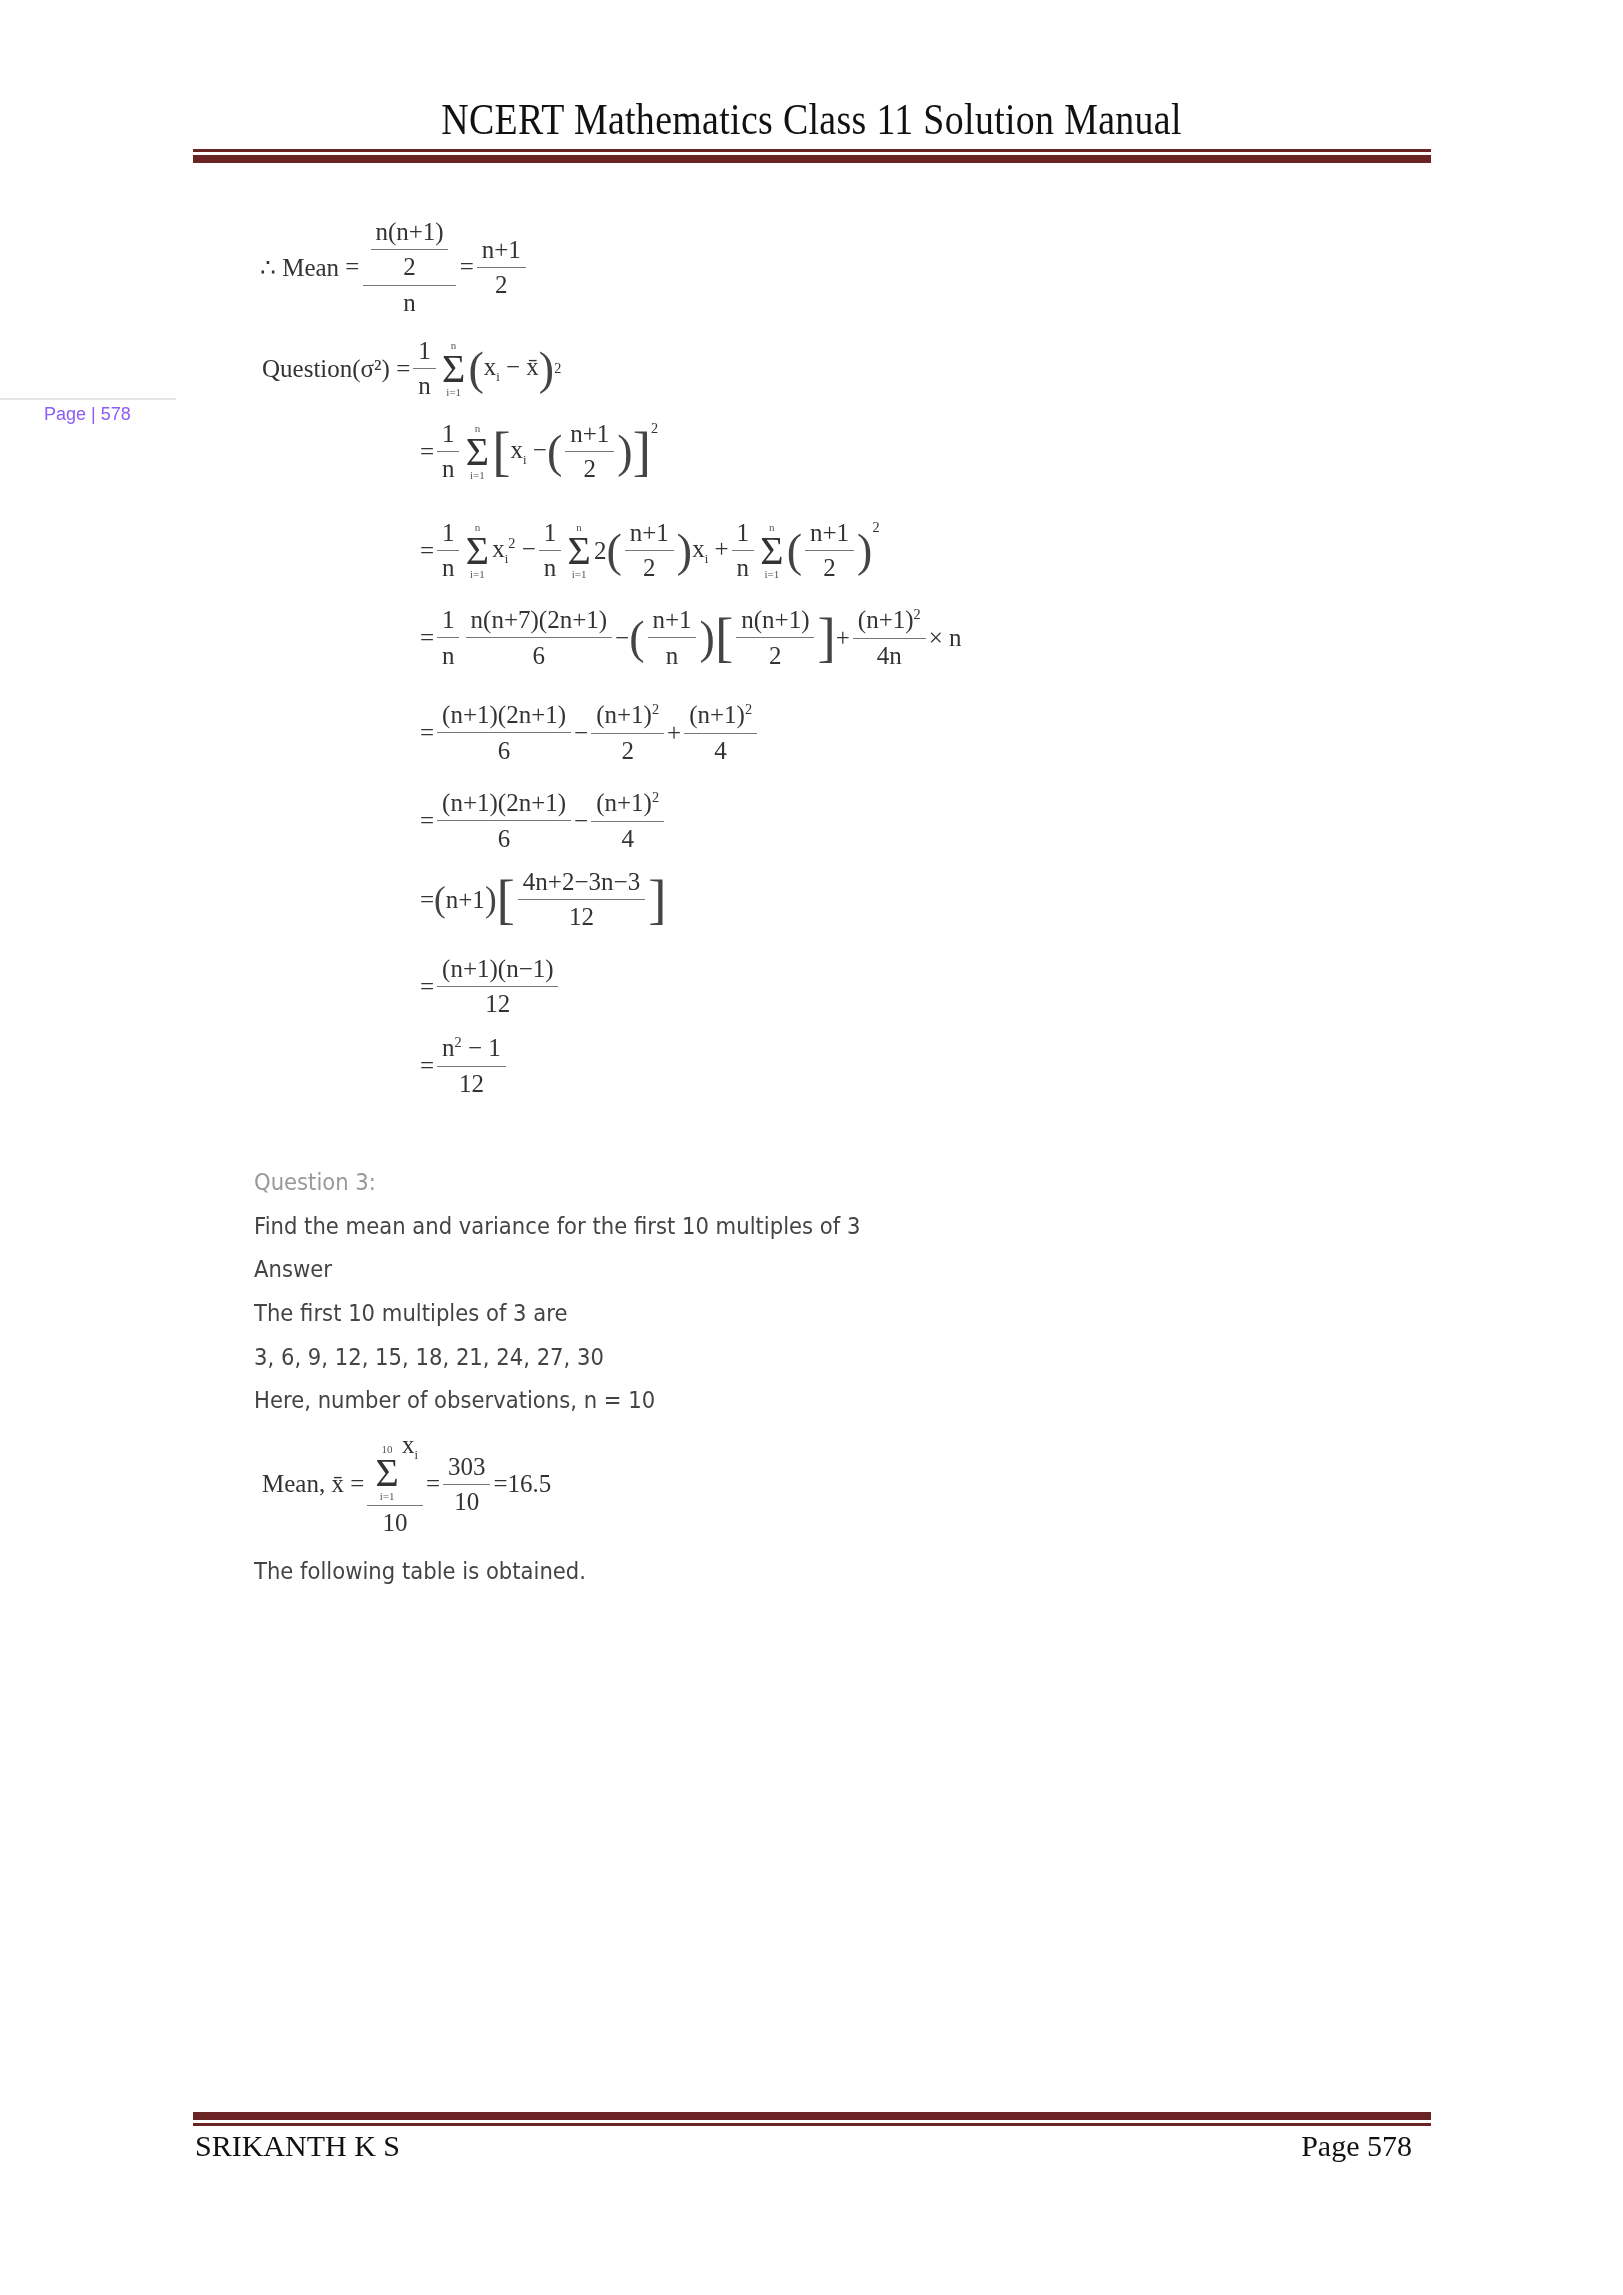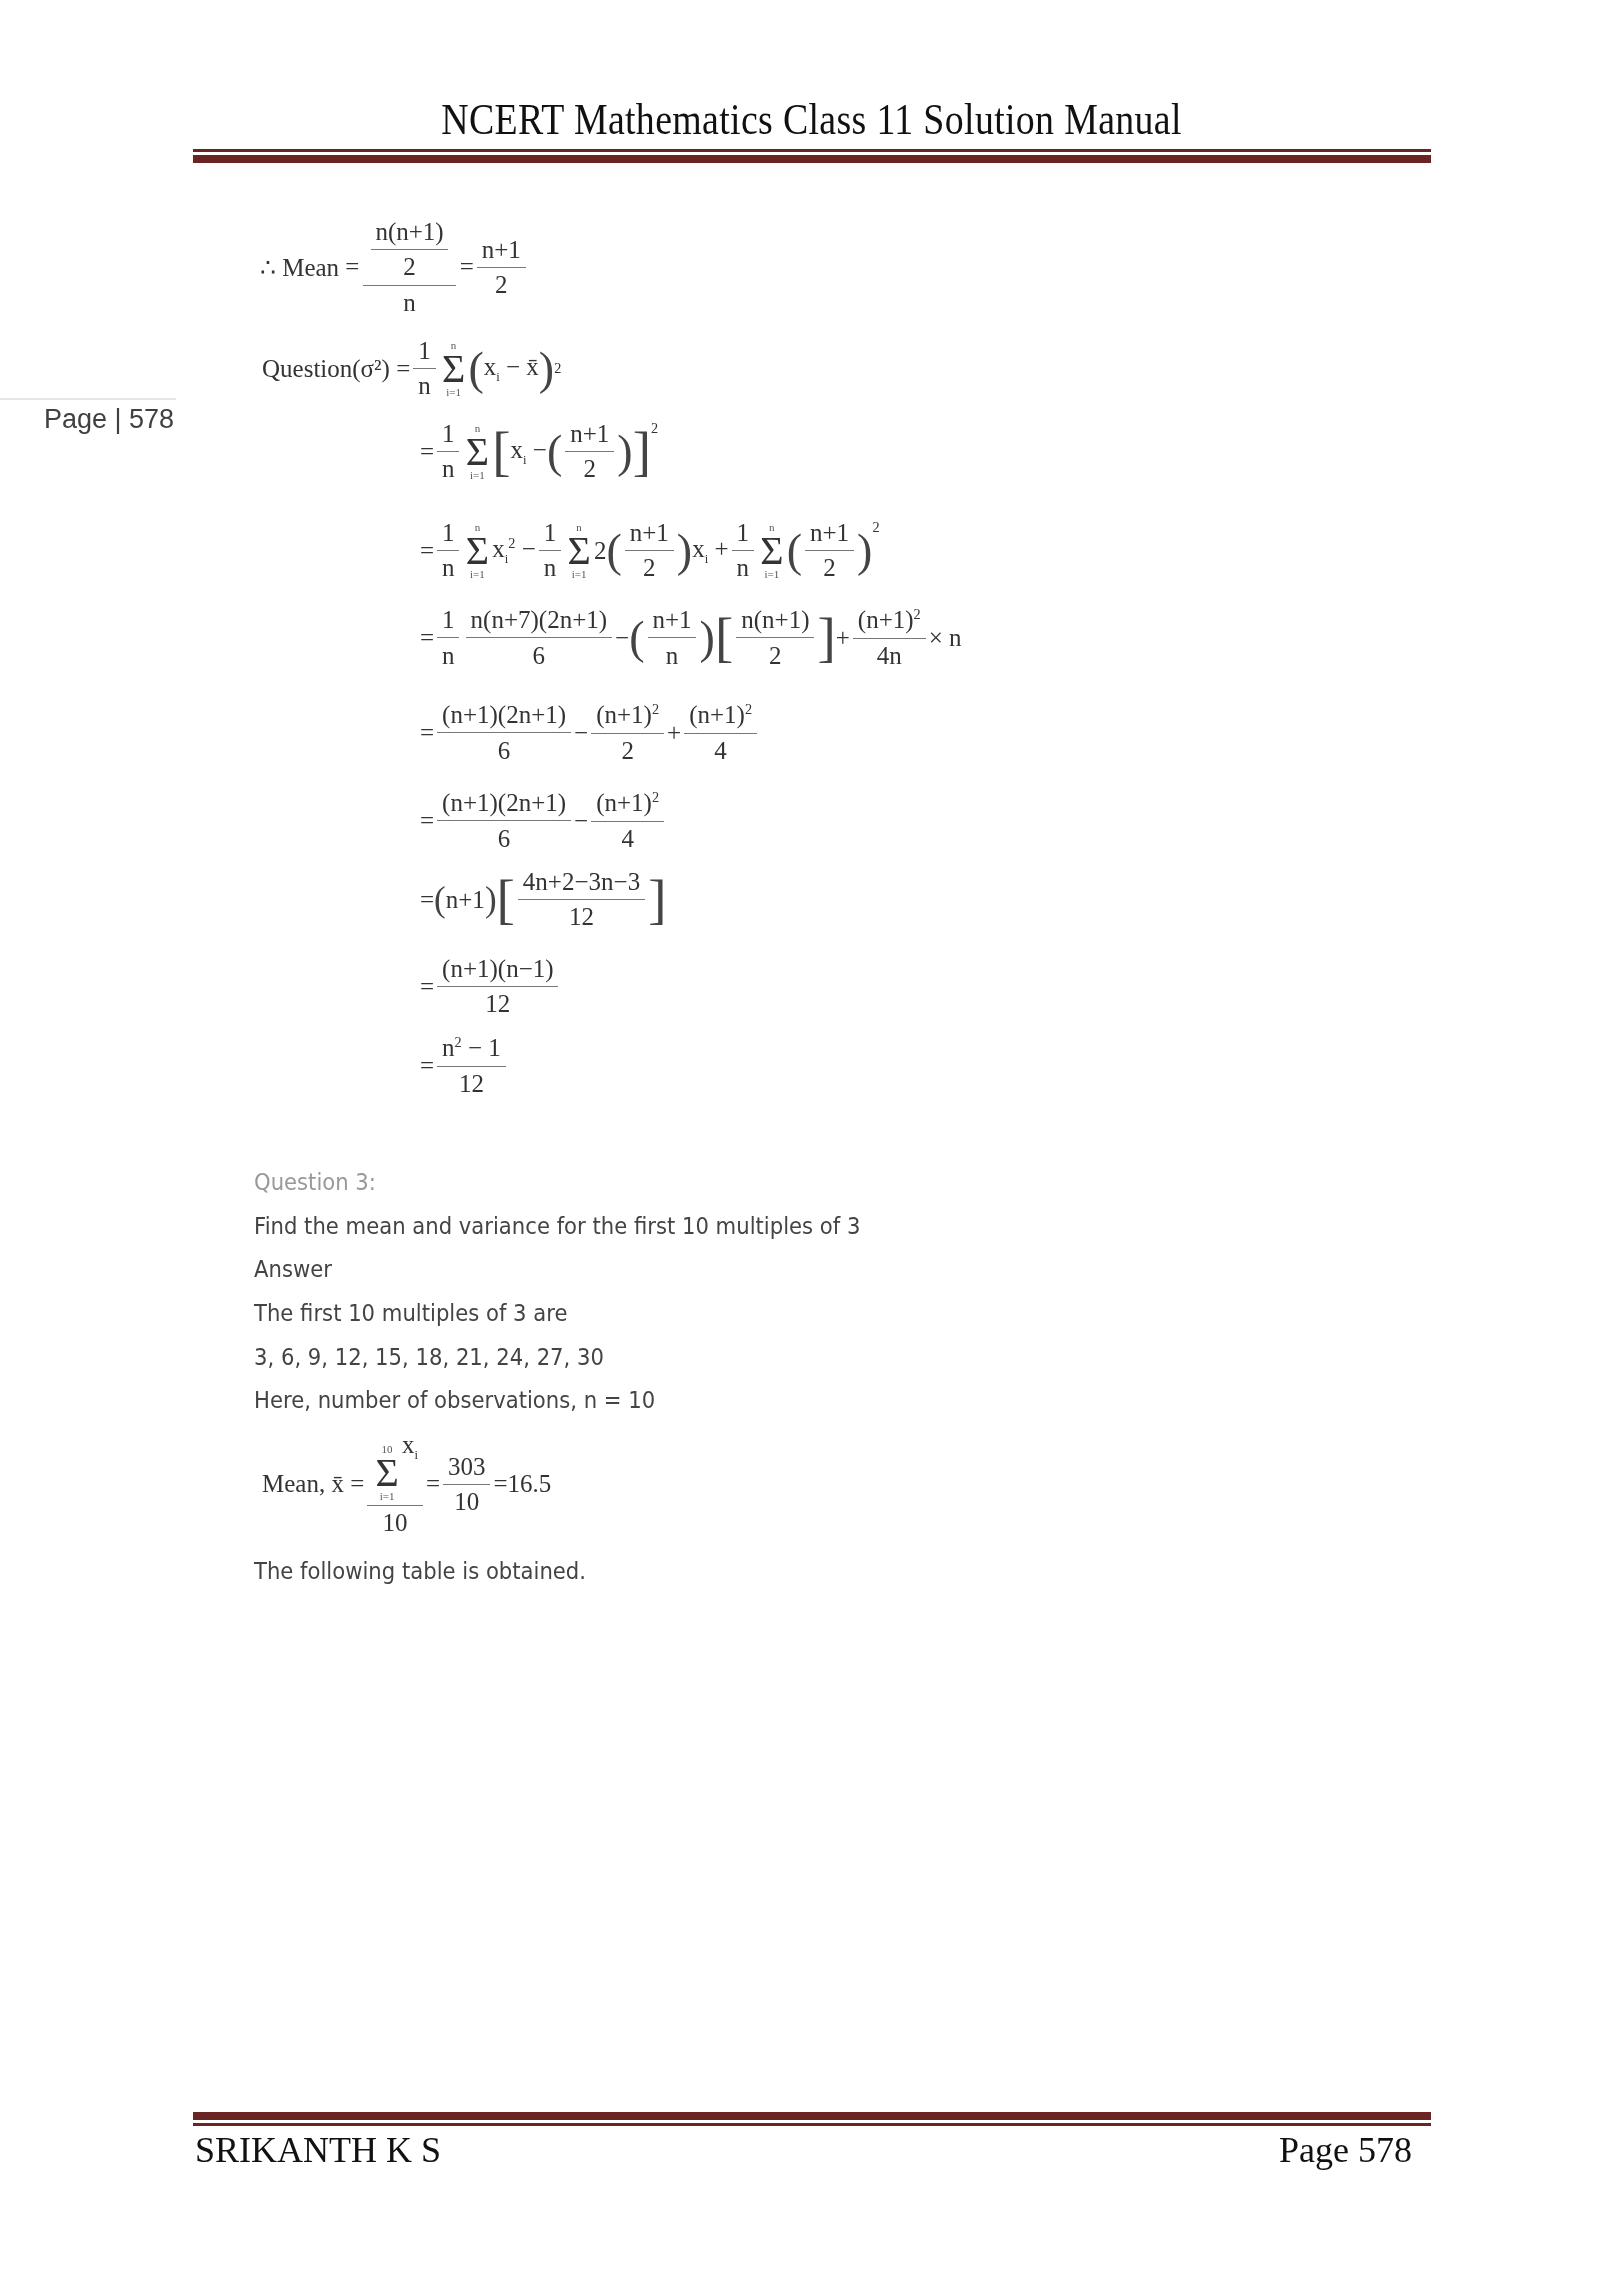--- a/index.html
+++ b/index.html
@@ -12,25 +12,25 @@
     position: absolute; top: 94px; left: 0; width: 1623px; text-align: center;
     font-family: "Liberation Serif", serif; font-size: 44px; color: #111;
     transform: scaleX(0.86); transform-origin: 812px 0;
     letter-spacing: 0.4px;
   }
   .rule-thin { position: absolute; left: 193px; width: 1238px; height: 3.2px; background: #6b2424; }
   .rule-thick { position: absolute; left: 193px; width: 1238px; height: 8px; background: #6b2424; }
   .side-rule { position: absolute; top: 398px; left: 0; width: 176px; height: 1.6px; background: #e6e6e6; }
   .page-side {
     position: absolute; top: 404px; left: 44px;
-    font-family: "Liberation Sans", sans-serif; font-size: 27px; color: #404040;
+    font-family: "Liberation Sans", sans-serif; font-size: 18px; color: #8b5cf6;
   }
   .footer-left, .footer-right {
     position: absolute; top: 2129px;
-    font-family: "Liberation Serif", serif; font-size: 36px; color: #111;
+    font-family: "Liberation Serif", serif; font-size: 30px; color: #111;
   }
   .footer-left { left: 195px; }
   .footer-right { right: 211px; }
 
   
   .math {
     position: absolute; font-family: "Liberation Serif", serif; color: #333;
     font-size: 25px; white-space: nowrap; display: flex; align-items: center;
   }
   .frac { display: inline-flex; flex-direction: column; align-items: center; vertical-align: middle; margin: 0 3.2px; }

